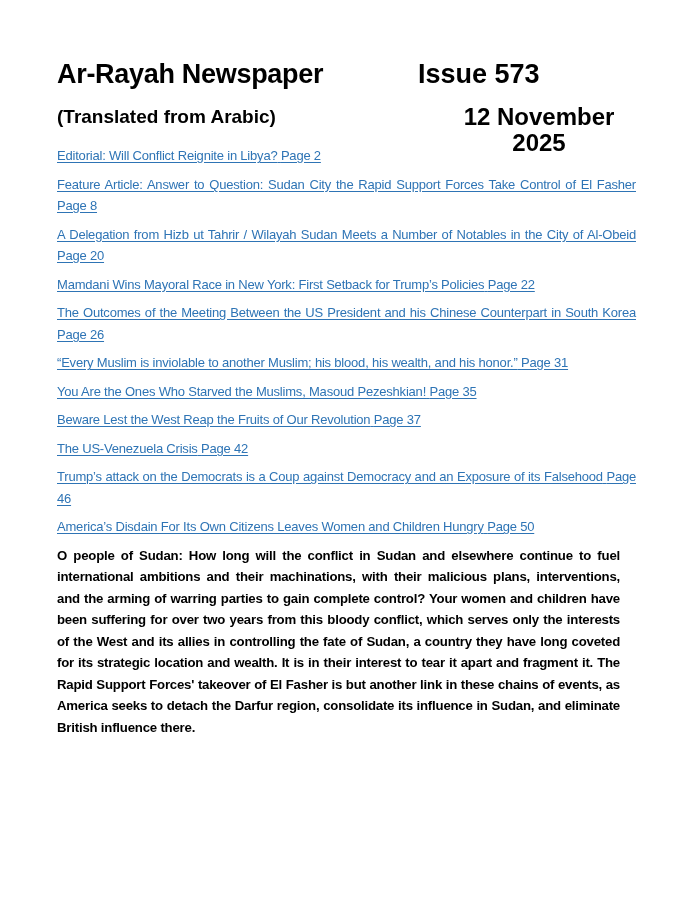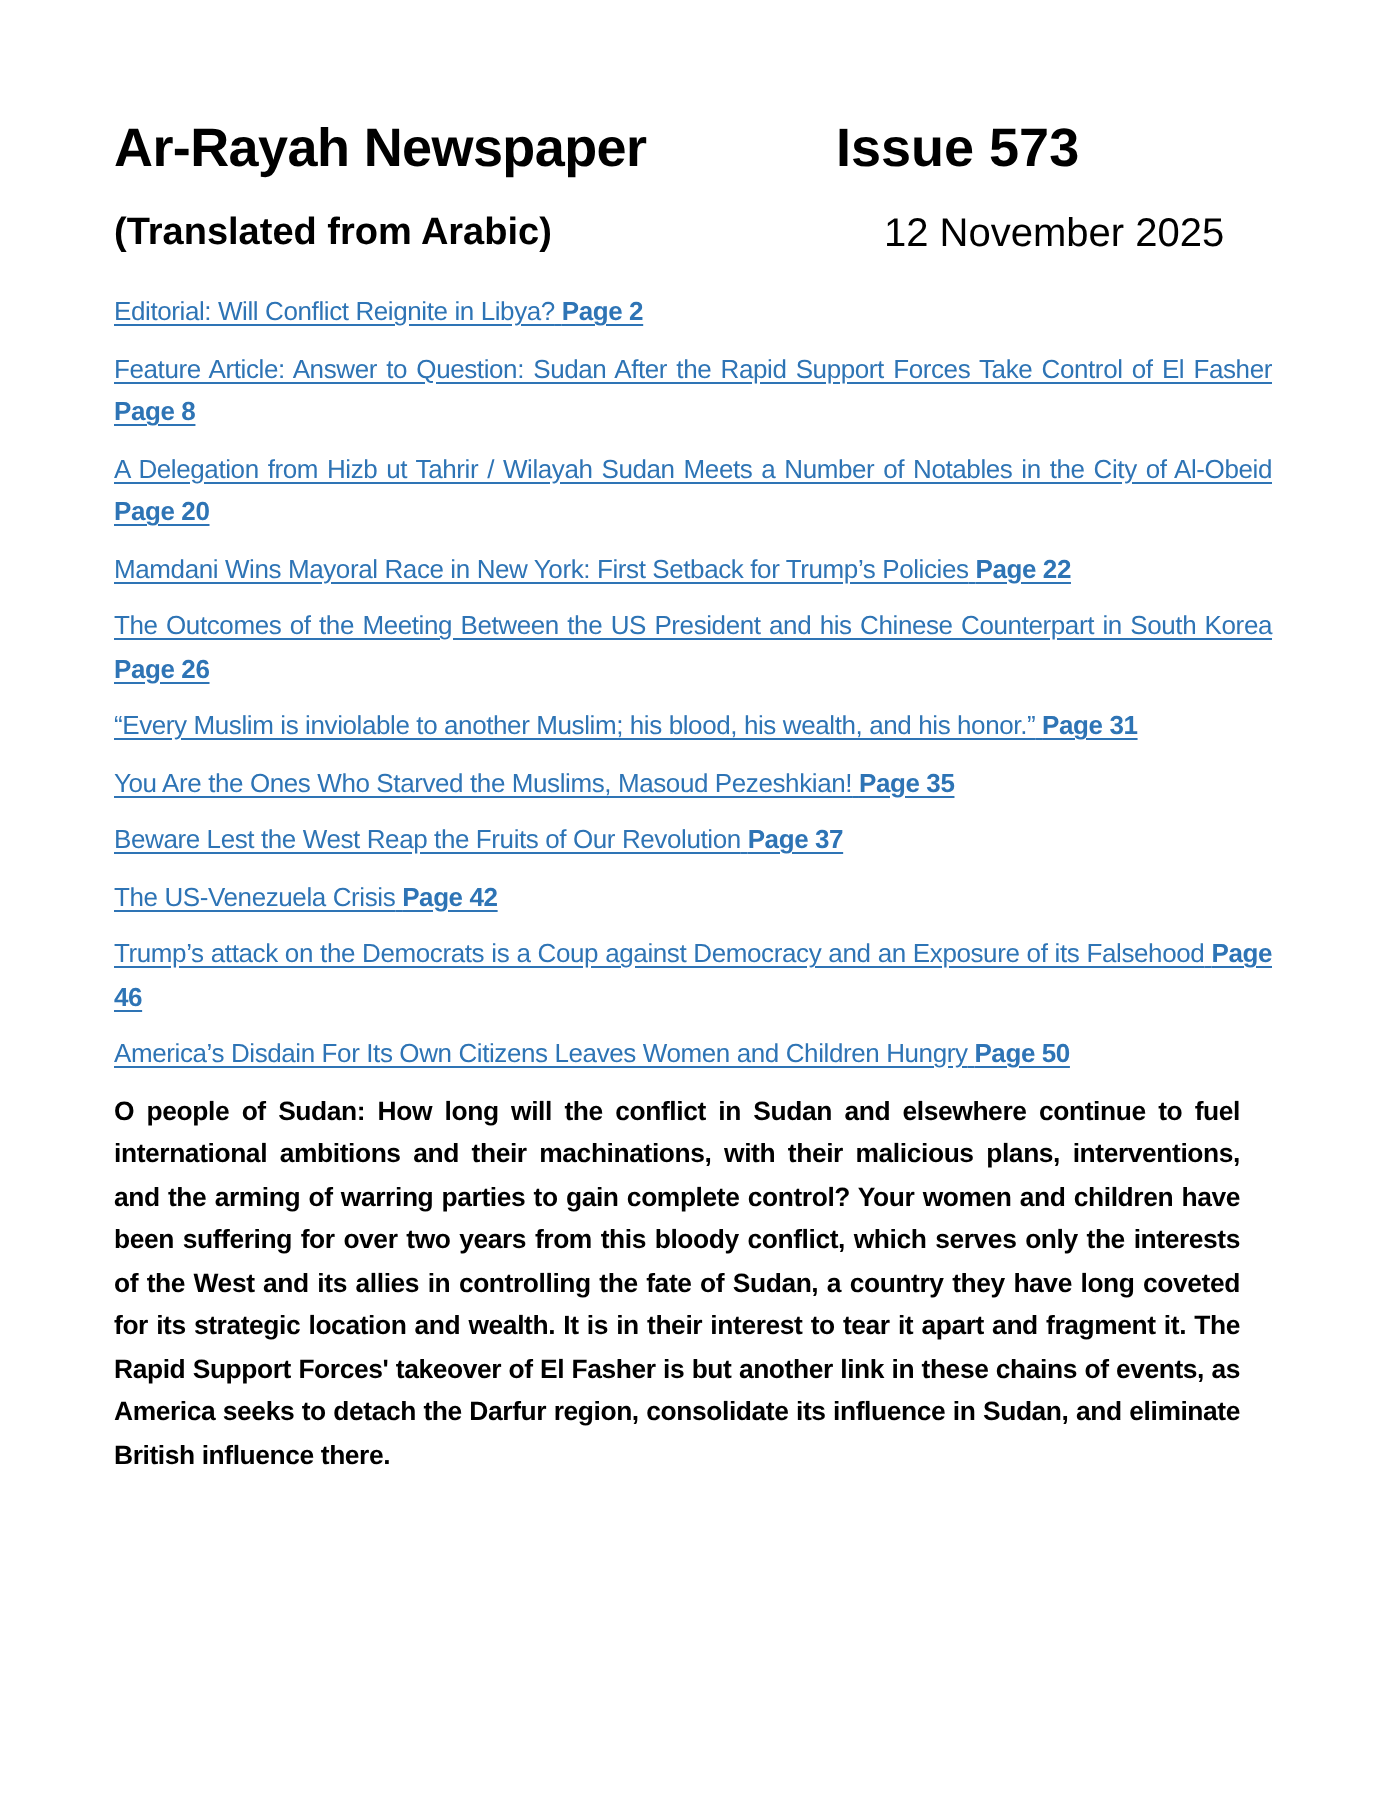--- a/index.html
+++ b/index.html
@@ -39,39 +39,40 @@
   .subtitle-row{position:relative;height:28px;margin-top:10px;margin-bottom:13px;}
   .subtitle{
     font-size:19px;
     font-weight:bold;
     line-height:26px;
   }
   .date{
     position:absolute;
     left:385px;
     top:0;
-    font-size:20px;
-    font-weight:normal;
+    font-size:24px;
+    font-weight:bold;
     line-height:26px;
+    text-align:center;
   }
   .toc{display:block;}
   .toc-item{
     margin:0 0 7px 0;
     font-size:13px;
     line-height:21.5px;
     letter-spacing:-0.2px;
     text-align:justify;
   }
   .toc-link{
     color:var(--link-color);
     text-decoration:underline;
     text-underline-offset:2px;
     cursor:pointer;
   }
-  .toc-page{font-weight:bold;}
+  .toc-page{font-weight:normal;}
   .body-par{
     margin:6px 16px 0 0;
     font-size:13.2px;
     font-weight:bold;
     line-height:21.5px;
     letter-spacing:-0.2px;
     text-align:justify;
   }
 </style>
 </head>
@@ -86,21 +87,21 @@
     </div>
     <div class="subtitle-row">
       <div class="subtitle">(Translated from Arabic)</div>
       <div class="date">12 November 2025</div>
     </div>
   </header>
 
   <nav class="toc" id="toc">
     <p class="toc-item"><a class="toc-link" href="#"><span class="toc-title">Editorial: Will Conflict Reignite in Libya?</span> <span class="toc-page">Page 2</span></a></p>
 
-    <p class="toc-item"><a class="toc-link" href="#"><span class="toc-title">Feature Article: Answer to Question: Sudan After the Rapid Support Forces Take Control of El Fasher</span> <span class="toc-page">Page 8</span></a></p>
+    <p class="toc-item"><a class="toc-link" href="#"><span class="toc-title">Feature Article: Answer to Question: Sudan City the Rapid Support Forces Take Control of El Fasher</span> <span class="toc-page">Page 8</span></a></p>
 
 
     <p class="toc-item"><a class="toc-link" href="#"><span class="toc-title">A Delegation from Hizb ut Tahrir / Wilayah Sudan Meets a Number of Notables in the City of Al-Obeid</span> <span class="toc-page">Page 20</span></a></p>
 
     <p class="toc-item"><a class="toc-link" href="#"><span class="toc-title">Mamdani Wins Mayoral Race in New York: First Setback for Trump’s Policies</span> <span class="toc-page">Page 22</span></a></p>
 
     <p class="toc-item"><a class="toc-link" href="#"><span class="toc-title">The Outcomes of the Meeting Between the US President and his Chinese Counterpart in South Korea</span> <span class="toc-page">Page 26</span></a></p>
 
     <p class="toc-item"><a class="toc-link" href="#"><span class="toc-title">“Every Muslim is inviolable to another Muslim; his blood, his wealth, and his honor.”</span> <span class="toc-page">Page 31</span></a></p>
 

